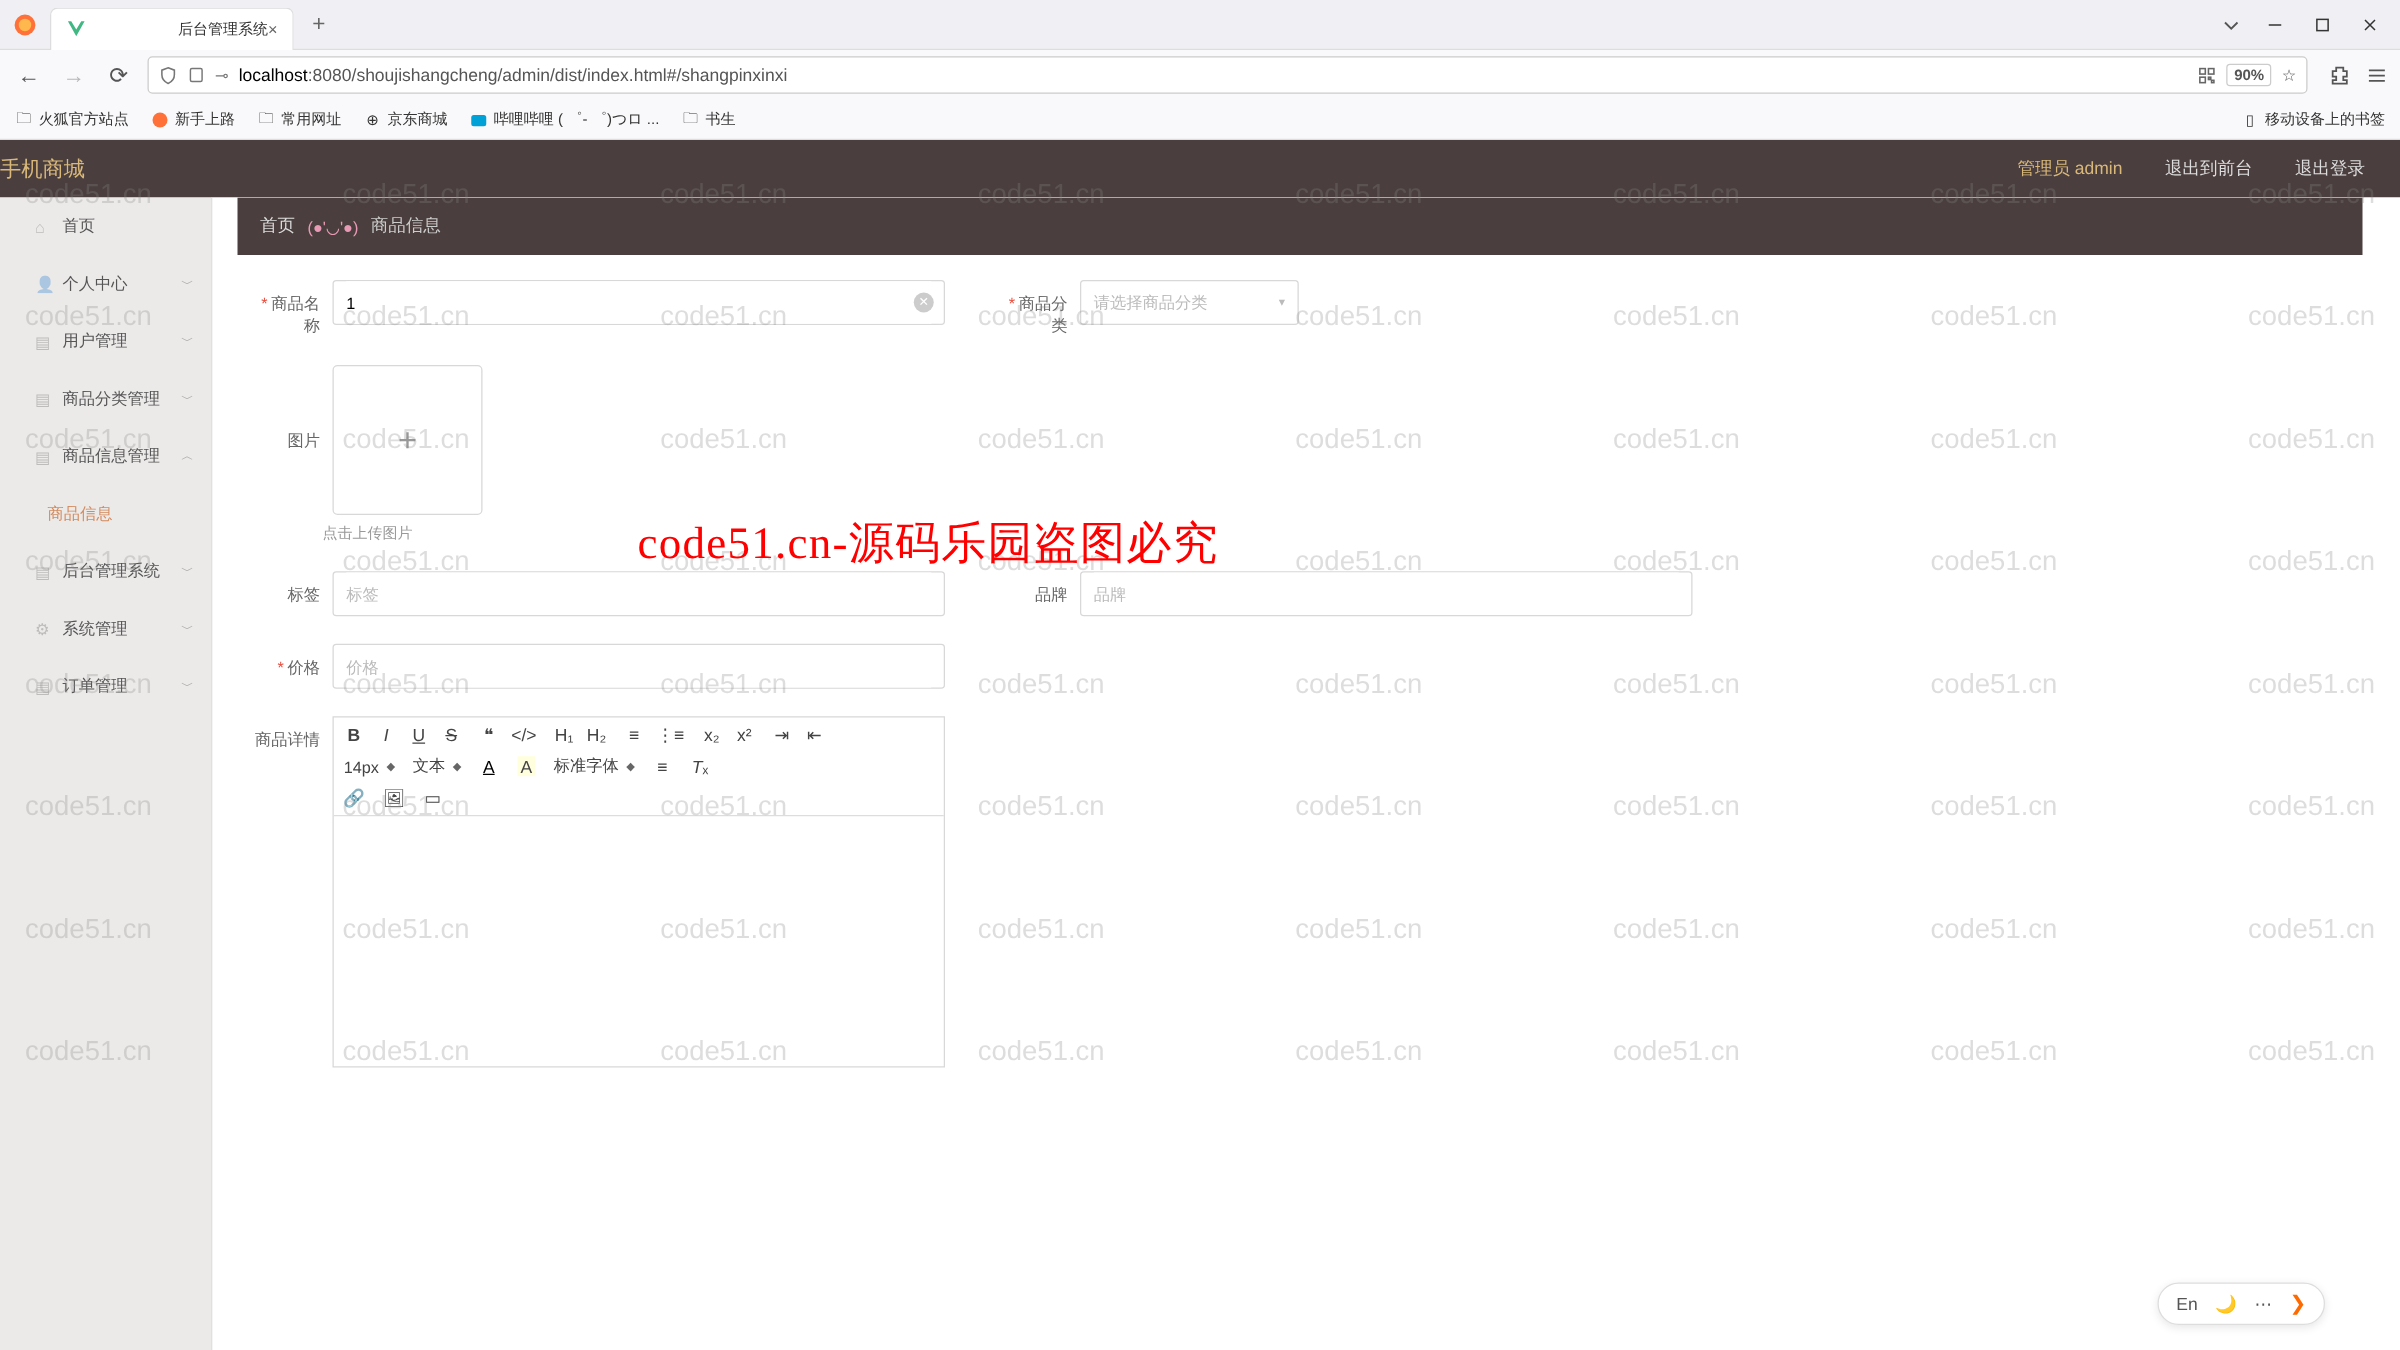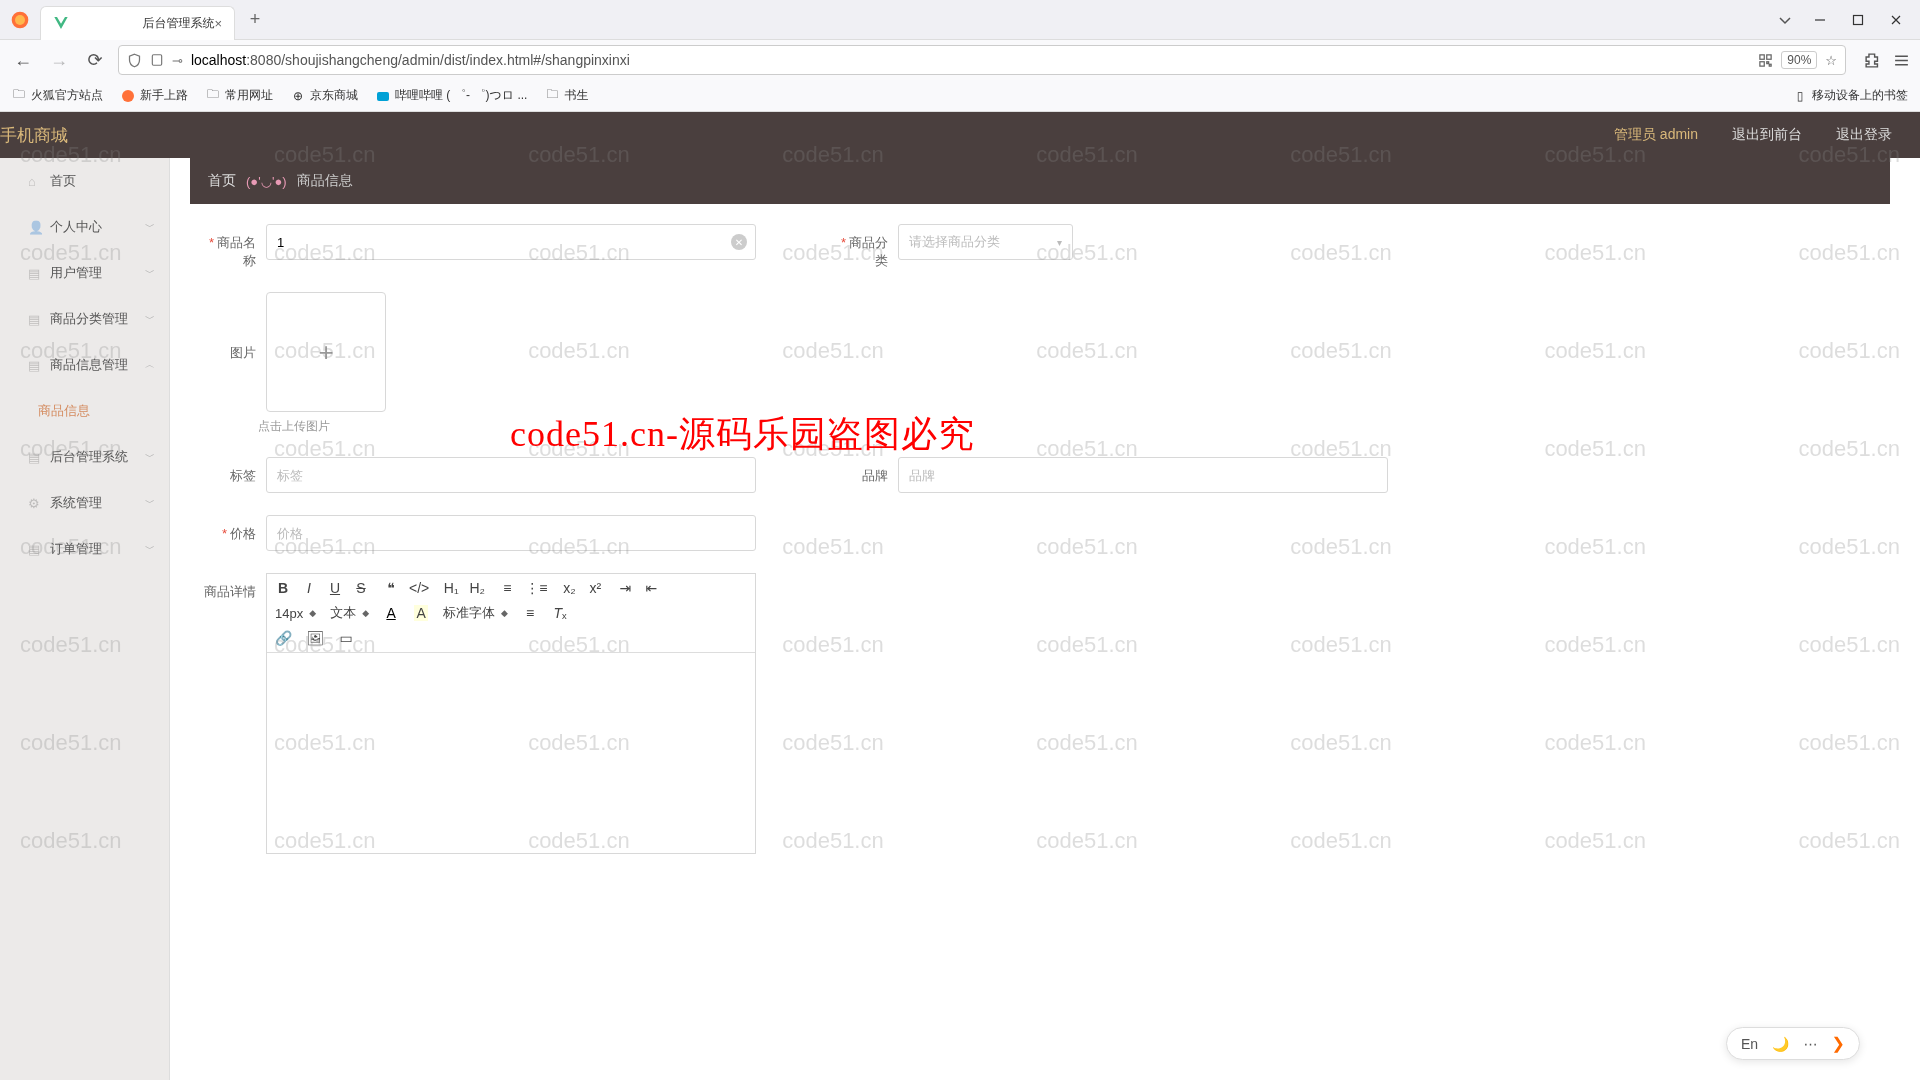--- a/index.html
+++ b/index.html
@@ -19,21 +19,21 @@
 .window-controls span { font-size: 14px; color: #333; cursor: pointer; }
 .min-icon, .max-icon, .close-win-icon { display: inline-flex; width: 20px; height: 20px; align-items: center; justify-content: center; }
 .history-menu { margin-right: 18px; color: #555; }
 
 .addr-bar { height: 40px; background: #f9f9fb; display: flex; align-items: center; padding: 0 10px; gap: 10px; }
 .nav-btn { width: 26px; height: 26px; display: flex; align-items: center; justify-content: center; color: #555; cursor: pointer; font-size: 18px; }
 .addr-input-wrap { flex: 1; display: flex; align-items: center; background: #fff; border: 1px solid #ccc; border-radius: 4px; height: 30px; padding: 0 8px; gap: 8px; }
 .addr-icon { color: #666; }
 .addr-text { flex: 1; font-size: 14px; color: #555; }
 .addr-text .host { color: #000; }
-.zoom-badge { font-size: 12px; border: 1px solid #ccc; padding: 1px 5px; border-radius: 3px; color: #555; }
+.zoom-badge { font-size: 12px; border: 1px solid #ccc; padding: 1px 5px; border-radius: 3px; color: #555; font-weight: bold; }
 .addr-star { color: #555; cursor: pointer; }
 .ext-icons { display: flex; gap: 12px; margin-left: 8px; }
 .ext-icons span { color: #555; cursor: pointer; }
 
 .bookmarks { height: 32px; background: #f9f9fb; border-bottom: 1px solid #ddd; display: flex; align-items: center; padding: 0 12px; gap: 18px; }
 .bm-item { display: flex; align-items: center; gap: 5px; font-size: 12px; color: #333; cursor: pointer; }
 .bm-icon { width: 14px; height: 14px; display: inline-flex; align-items: center; justify-content: center; }
 .bm-spacer { flex: 1; }
 
 
@@ -53,21 +53,21 @@
 .menu-expand { position: absolute; right: 14px; color: #aaa; font-size: 10px; }
 
 .main { flex: 1; background: #fff; overflow-y: auto; padding: 0 30px 0 20px; }
 .breadcrumb-bar { background: #4a3f3e; color: #ddd; padding: 14px 18px; margin: 0 0 20px 0; display: flex; align-items: center; gap: 10px; font-size: 14px; }
 .bc-home { cursor: pointer; }
 .bc-emoji { color: #e89ab5; font-size: 13px; }
 .bc-current { color: #ccc; }
 
 
 .form { padding: 0 10px; }
-.form-row { display: flex; gap: 76px; margin-bottom: 22px; }
+.form-row { display: flex; gap: 42px; margin-bottom: 22px; }
 .form-group { display: flex; align-items: flex-start; }
 .form-label { width: 56px; text-align: right; font-size: 13px; color: #666; padding-top: 10px; line-height: 1.4; }
 .form-label .req { color: #e74c3c; margin-right: 3px; }
 .form-input { width: 490px; height: 36px; border: 1px solid #d8d8d8; border-radius: 3px; padding: 0 10px; font-size: 13px; margin-left: 10px; position: relative; }
 .form-input input { border: none; width: 100%; height: 100%; outline: none; font-size: 13px; }
 .form-input input::placeholder { color: #bbb; }
 .input-clear { position: absolute; right: 8px; top: 50%; transform: translateY(-50%); width: 16px; height: 16px; border-radius: 50%; background: #ccc; color: #fff; font-size: 10px; display: flex; align-items: center; justify-content: center; cursor: pointer; }
 .select-wrap { width: 175px; height: 36px; border: 1px solid #d8d8d8; border-radius: 3px; padding: 0 28px 0 10px; margin-left: 10px; position: relative; display: flex; align-items: center; color: #bbb; font-size: 13px; cursor: pointer; }
 .select-arrow { position: absolute; right: 10px; color: #bbb; font-size: 10px; }
 

